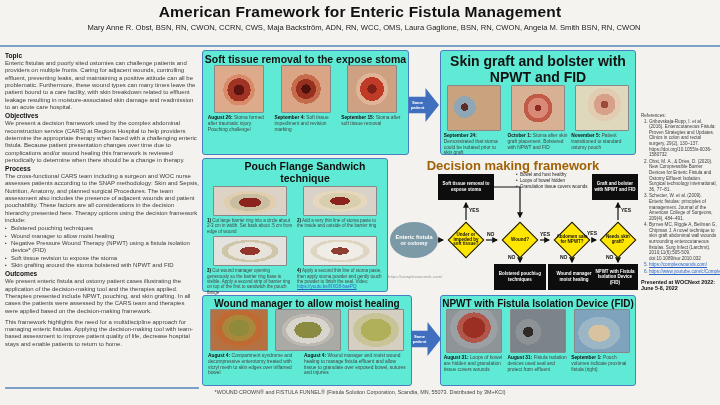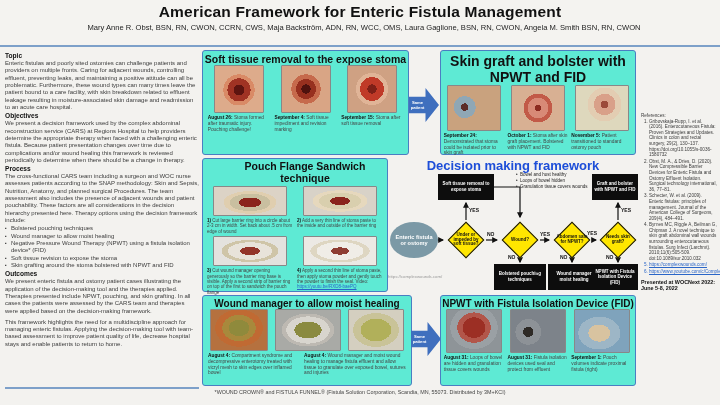--- a/index.html
+++ b/index.html
@@ -86,21 +86,21 @@
   
   .same { position:absolute; width:30px; height:34px; background:#3f6fbe;
           clip-path:polygon(0 26%, 55% 26%, 55% 0, 100% 50%, 55% 100%, 55% 74%, 0 74%);
           display:flex; align-items:center; }
   .same span { width:16px; text-align:center; color:#fff; font-size:4.2px; font-weight:bold; line-height:1.2; padding-left:1px;}
   .same1 { left:409px; top:88px; }
   .same2 { left:411px; top:322px; }
 
   
   .flow { position:absolute; left:388px; top:158px; width:250px; height:134px; }
-  .flow-title { text-align:center; font-size:13px; font-weight:bold; color:#1d4ed8; }
+  .flow-title { text-align:center; font-size:13px; font-weight:bold; color:#a16207; }
   .flow-svg { position:absolute; left:0; top:0; width:250px; height:134px; }
   .oval { position:absolute; left:2px; top:64px; width:48px; height:36px; border-radius:50%;
           background:#7b99a6; color:#fff; font-weight:bold; font-size:5.6px; line-height:1.15;
           display:flex; align-items:center; justify-content:center; text-align:center; padding:3px; }
   .diamond { position:absolute; width:40px; height:40px; z-index:1; }
   .diamond::before { content:""; position:absolute; left:7px; right:7px; top:7px; bottom:7px;
           background:#ffe600; border:1px solid #111; transform:rotate(45deg); }
   .diamond span { position:absolute; inset:6px 3px; display:flex; align-items:center; justify-content:center;
           text-align:center; font-size:4.5px; font-weight:bold; line-height:1.1; color:#111; }
   .d1 { left:58px; top:62px; } .d2 { left:112px; top:62px; }

